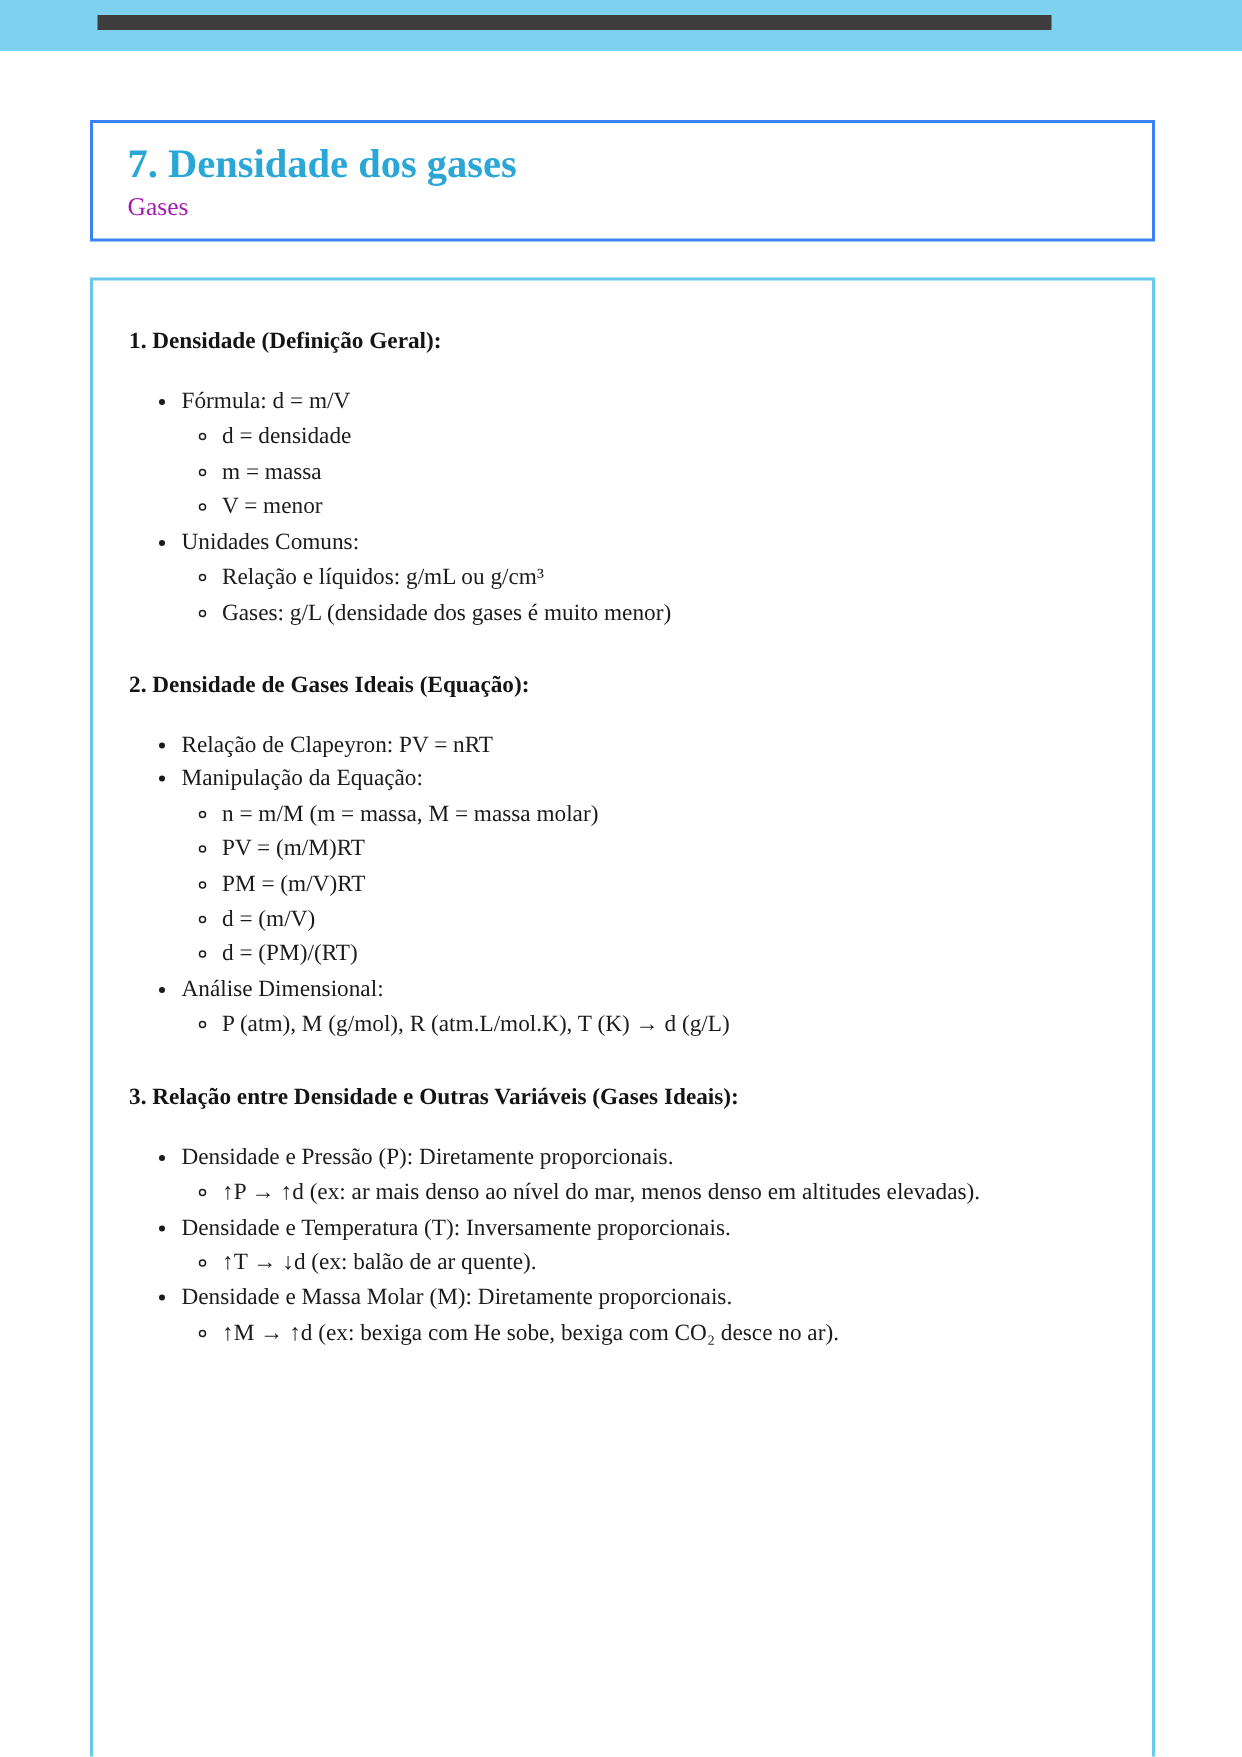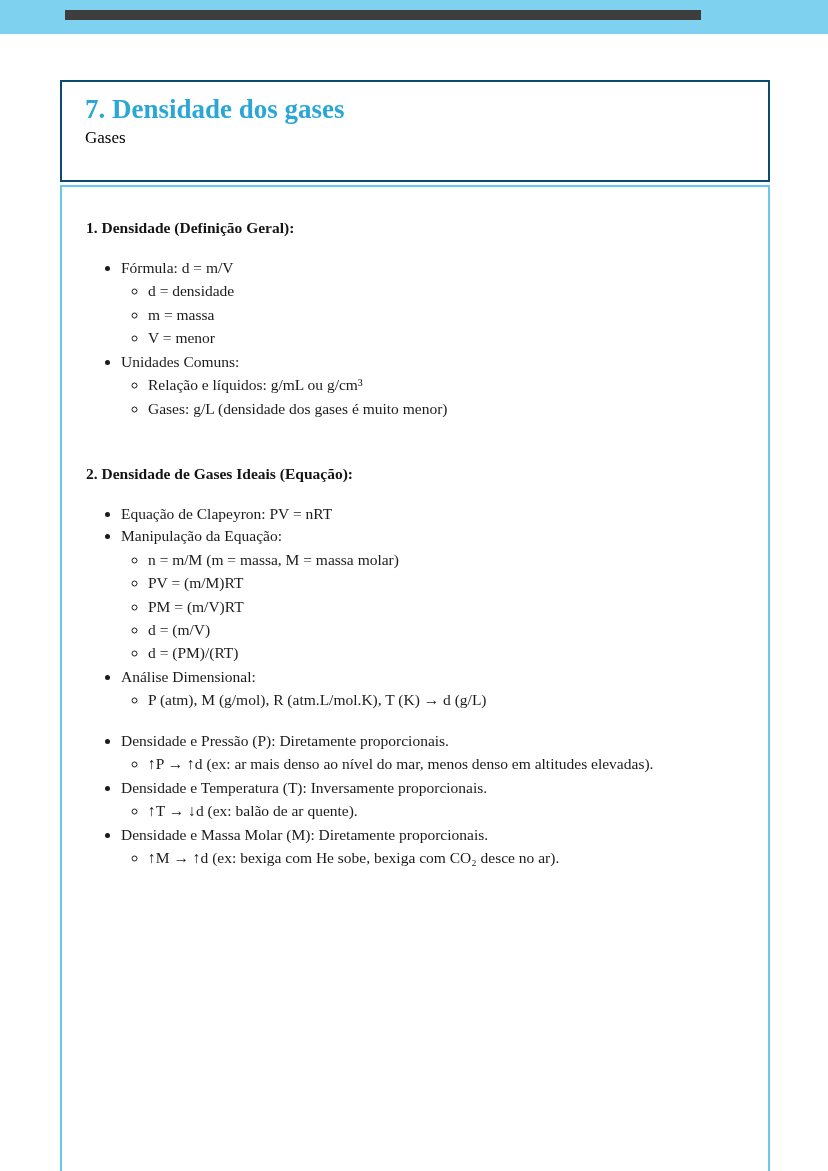--- a/index.html
+++ b/index.html
@@ -19,49 +19,49 @@
   }
   .top-strip .dark-bar {
     position: absolute;
     left: 65px; top: 10px;
     width: 636px; height: 10px;
     background: #3d3d3d;
   }
   .title-card {
     position: absolute;
     left: 60px; top: 80px;
-    width: 710px; height: 102px;
-    border: 2px solid #0c4a6e;
+    width: 710px; height: 81px;
+    border: 2px solid #3b82f6;
     background: #ffffff;
     padding: 12px 20px 0 23px;
   }
   .page-title {
     font-size: 27px;
     font-weight: bold;
     color: #2aa7d6;
     line-height: 1.15;
   }
   .page-subtitle {
     font-size: 17px;
-    color: #000000;
+    color: #a21caf;
     margin-top: 3px;
   }
   .content-card {
     position: absolute;
     left: 60px; top: 185px;
     width: 710px; height: 1100px; 
     border: 2px solid #69c9ec;
     background: #ffffff;
     padding: 24px 26px 0 24px;
   }
   .section-heading {
     font-size: 15.5px;
     font-weight: bold;
     color: #141414;
-    margin-top: 43px;
+    margin-top: 26px;
     line-height: 1.4;
   }
   .section-heading:first-child { margin-top: 6px; }
   ul.l1 {
     list-style-type: disc;
     margin: 18px 0 6px 0;
     padding-left: 35px;
     font-size: 15.5px;
     line-height: 1.45;
   }
@@ -94,32 +94,33 @@
             <li>m = massa</li>
             <li>V = menor</li>
           </ul></li>
         <li>Unidades Comuns:<ul class="l2">
             <li>Relação e líquidos: g/mL ou g/cm³</li>
             <li>Gases: g/L (densidade dos gases é muito menor)</li>
           </ul></li>
       </ul>
       <div class="section-heading">2. Densidade de Gases Ideais (Equação):</div>
       <ul class="l1">
-        <li>Equação de Clapeyron: PV = nRT</li>
+        <li>Relação de Clapeyron: PV = nRT</li>
         <li>Manipulação da Equação:<ul class="l2">
             <li>n = m/M (m = massa, M = massa molar)</li>
             <li>PV = (m/M)RT</li>
             <li>PM = (m/V)RT</li>
             <li>d = (m/V)</li>
             <li>d = (PM)/(RT)</li>
           </ul></li>
         <li>Análise Dimensional:<ul class="l2">
             <li>P (atm), M (g/mol), R (atm.L/mol.K), T (K) → d (g/L)</li>
           </ul></li>
       </ul>
+      <div class="section-heading">3. Relação entre Densidade e Outras Variáveis (Gases Ideais):</div>
       <ul class="l1">
         <li>Densidade e Pressão (P): Diretamente proporcionais.<ul class="l2">
             <li>↑P → ↑d (ex: ar mais denso ao nível do mar, menos denso em altitudes elevadas).</li>
           </ul></li>
         <li>Densidade e Temperatura (T): Inversamente proporcionais.<ul class="l2">
             <li>↑T → ↓d (ex: balão de ar quente).</li>
           </ul></li>
         <li>Densidade e Massa Molar (M): Diretamente proporcionais.<ul class="l2">
             <li>↑M → ↑d (ex: bexiga com He sobe, bexiga com CO₂ desce no ar).</li>
           </ul></li>

